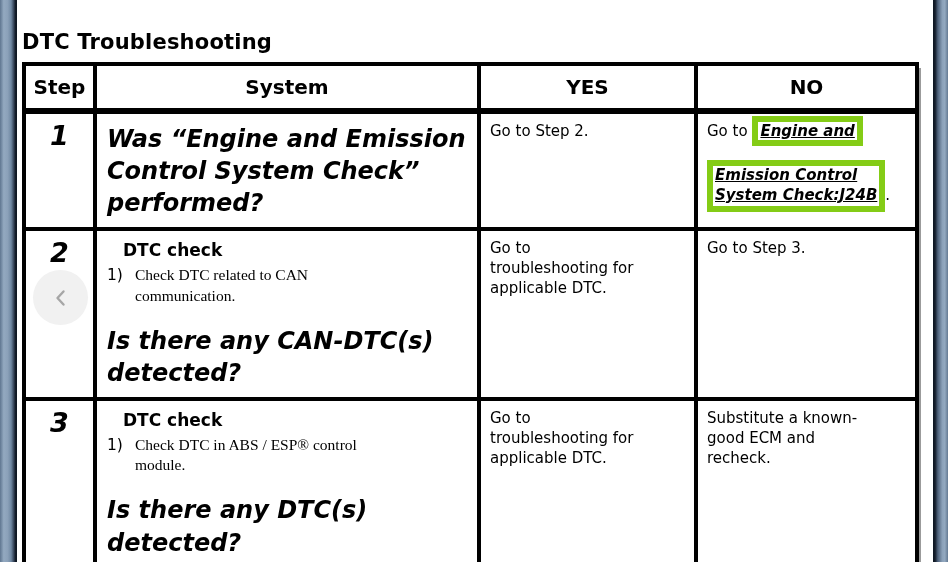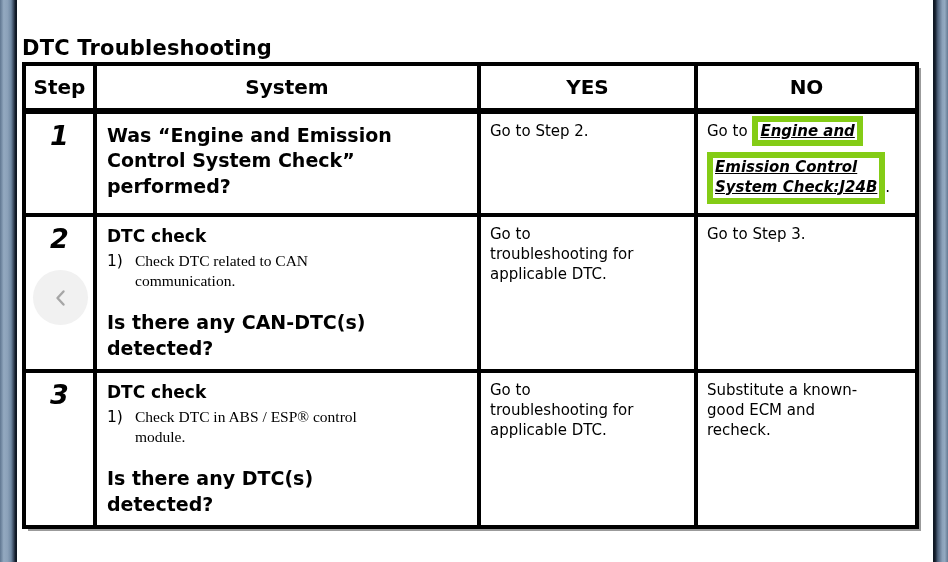--- a/index.html
+++ b/index.html
@@ -16,21 +16,21 @@
     position:absolute;left:0;top:0;bottom:0;width:17px;
     background:linear-gradient(to right,
       #5f7690 0%, #93a9c0 22%, #8ba1b9 45%, #718aa4 65%, #3a4a5f 80%, #131d2a 90%, #0d1622 100%);
   }
   .edge-right{
     position:absolute;right:0;top:0;bottom:0;width:15px;
     background:linear-gradient(to right,
       #0d1622 0%, #131d2a 14%, #4d617a 32%, #8ba1b9 62%, #93a9c0 78%, #647a93 100%);
   }
   .page-title{
-    position:absolute;left:22px;top:22px;
+    position:absolute;left:22px;top:16px;
     font-size:21px;font-weight:bold;letter-spacing:.2px;
   }
   
   table.dtc{
     position:absolute;left:22px;top:62px;
     width:839px;
     border-collapse:collapse;table-layout:fixed;
     box-shadow:4px 4px 0 -2px #9b9b9b;
     background:#fff;
   }
@@ -55,38 +55,38 @@
     font-size:27px;font-weight:bold;font-style:italic;
     padding-top:6px;
   }
   td.action-cell{padding:9px 10px 8px 10px;}
   td.result-cell{padding:8px 9px;font-size:15px;line-height:1.33;}
   .pre{white-space:pre-line;}
   .row1{height:104px;}
   .row2{height:152px;}
   .row3{height:154px;}
   .action-question{
-    font-size:19px;font-weight:bold;
+    font-size:24px;font-weight:bold;font-style:italic;
     line-height:1.34;white-space:pre-line;
   }
-  .action-heading{font-size:17px;font-weight:bold;margin:0 0 5px 0;}
+  .action-heading{font-size:17px;font-weight:bold;margin:0 0 5px 16px;}
   .list-line{display:flex;font-size:15.5px;line-height:1.3;}
   .list-num{width:28px;flex:0 0 28px;}
   .list-text{white-space:pre-line;font-family:Liberation Serif, serif;}
   .q-gap{margin-top:19px;}
   
   .no-ref{font-size:15px;line-height:1.45;}
   .ref-link{cursor:pointer;}
   .ref-frag{
     font-weight:bold;font-style:italic;text-decoration:underline;
     border:6px solid #84cc16;
     padding:0 2px;
   }
   .ref-frag2{
-    display:inline-block;white-space:pre-line;margin-top:10px;
+    display:inline-block;white-space:pre-line;margin-top:18px;
   }
   
   .nav-prev{
     position:absolute;left:33px;top:270px;
     width:55px;height:55px;border-radius:50%;
     background:#f1f1f1;
     display:flex;align-items:center;justify-content:center;
     border:none;z-index:5;
   }
 </style>

